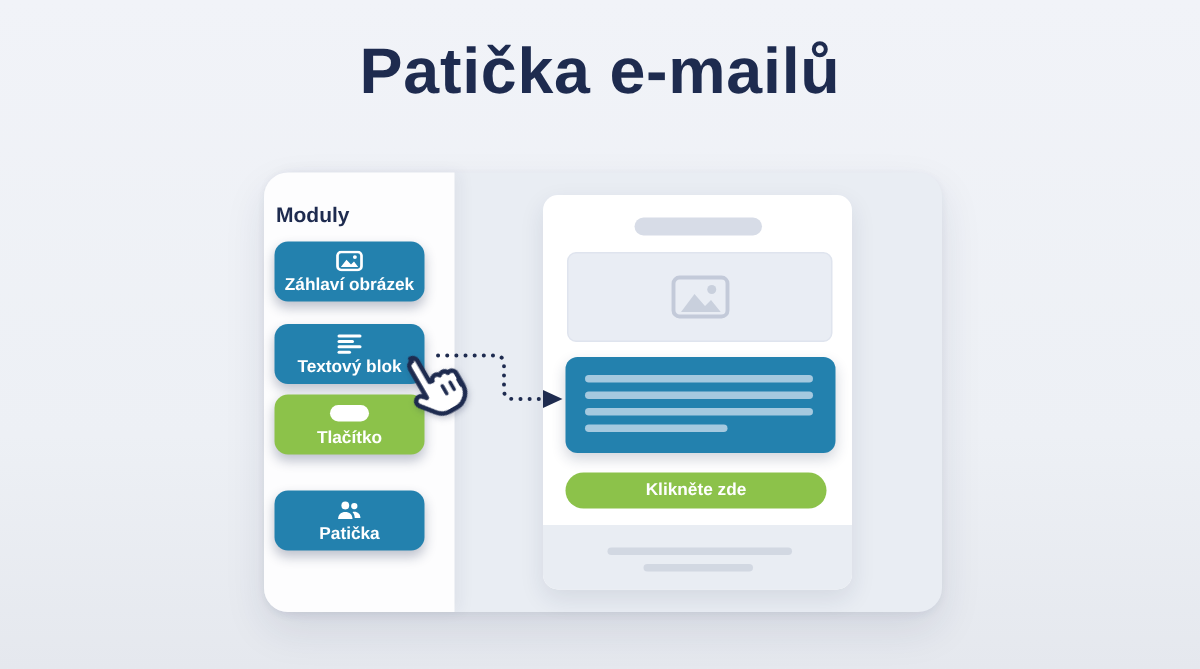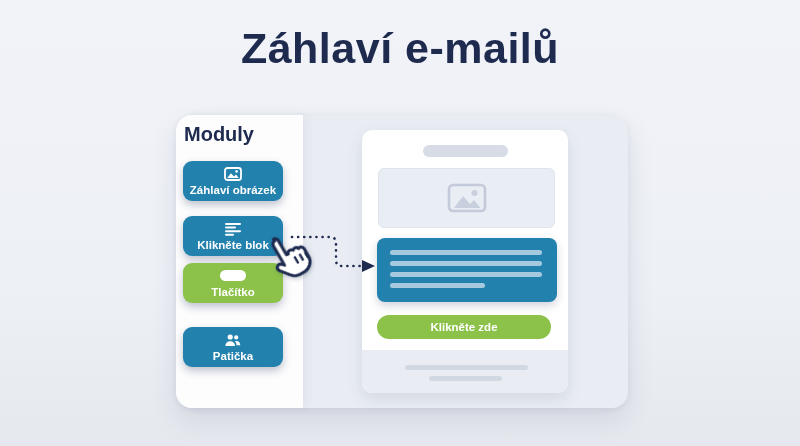--- a/index.html
+++ b/index.html
@@ -31,22 +31,22 @@
     position:absolute;left:176px;top:115px;width:452px;height:293px;
     background:var(--canvas-gray);border-radius:16px;
     box-shadow:0 12px 28px rgba(30,43,80,.10), 0 2px 6px rgba(30,43,80,.06);
   }
   .sidebar{
     position:absolute;left:0;top:0;width:127px;height:100%;
     background:#fdfdfe;border-radius:16px 0 0 16px;
     box-shadow:4px 0 10px rgba(30,43,80,.05);
   }
   .sidebar-heading{
-    position:absolute;left:8px;top:8px;
-    font-size:20px;font-weight:700;color:var(--navy);
+    position:absolute;left:8px;top:20px;
+    font-size:14px;font-weight:700;color:var(--navy);
   }
   .module-btn{
     position:absolute;left:7px;width:100px;
     border-radius:9px;display:flex;flex-direction:column;
     align-items:center;justify-content:center;gap:3px;
     color:#fff;font-size:11.5px;font-weight:700;
     box-shadow:0 4px 8px rgba(30,43,80,.28);
     cursor:pointer;border:none;
   }
   .module-btn.blue{background:var(--blue);}
@@ -101,21 +101,21 @@
     position:absolute;left:258px;top:236px;width:52px;height:56px;
     transform:rotate(-30deg);transform-origin:35% 15%;
     filter:drop-shadow(0 2px 2px rgba(30,43,80,.25));
   }
 </style>
 </head>
 <body>
 
 <div class="page">
 
-  <div class="page-title">Záhlaví e-mailů</div>
+  <div class="page-title">Patička e-mailů</div>
 
   <div class="panel">
 
     <div class="sidebar">
       <div class="sidebar-heading">Moduly</div>
 
       <button class="module-btn blue mb1">
         <span class="ico">
           <svg width="18" height="14" viewBox="0 0 18 14">
             <rect x="1" y="1" width="16" height="12" rx="2.5" fill="none" stroke="#fff" stroke-width="1.8"></rect>
@@ -128,21 +128,21 @@
 
       <button class="module-btn blue mb2">
         <span class="ico">
           <svg width="20" height="14" viewBox="0 0 20 14">
             <rect x="2" y="1" width="16" height="2" rx="1" fill="#fff"></rect>
             <rect x="2" y="4.6" width="11" height="2" rx="1" fill="#fff"></rect>
             <rect x="2" y="8.2" width="16" height="2" rx="1" fill="#fff"></rect>
             <rect x="2" y="11.8" width="9" height="2" rx="1" fill="#fff"></rect>
           </svg>
         </span>
-        <span>Klikněte blok</span>
+        <span>Textový blok</span>
       </button>
 
       <button class="module-btn green mb3">
         <span class="ico">
             <span class="pill-ico"></span>
           </span>
         <span>Tlačítko</span>
       </button>
 
       <button class="module-btn blue mb4">

